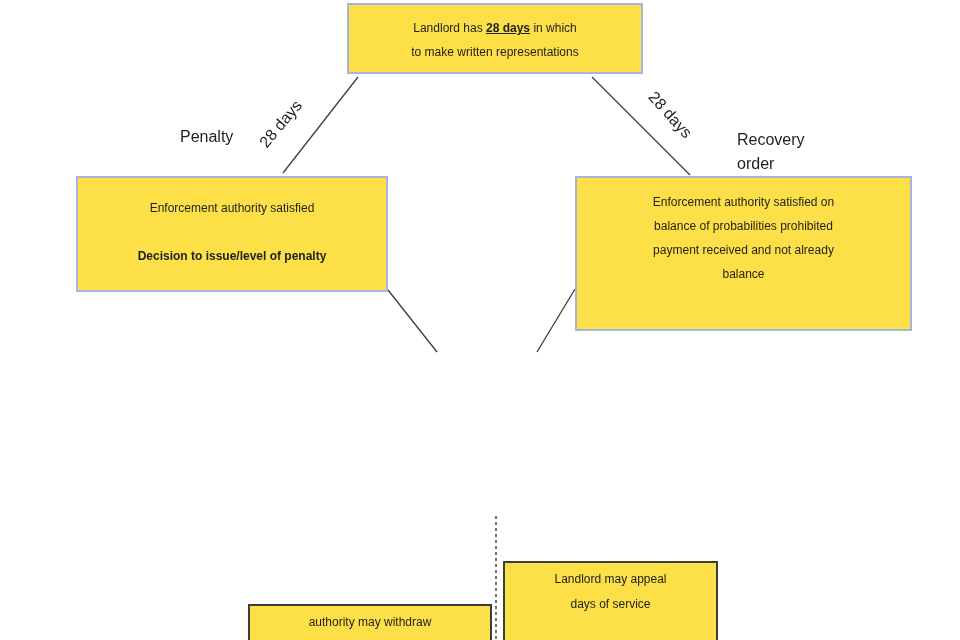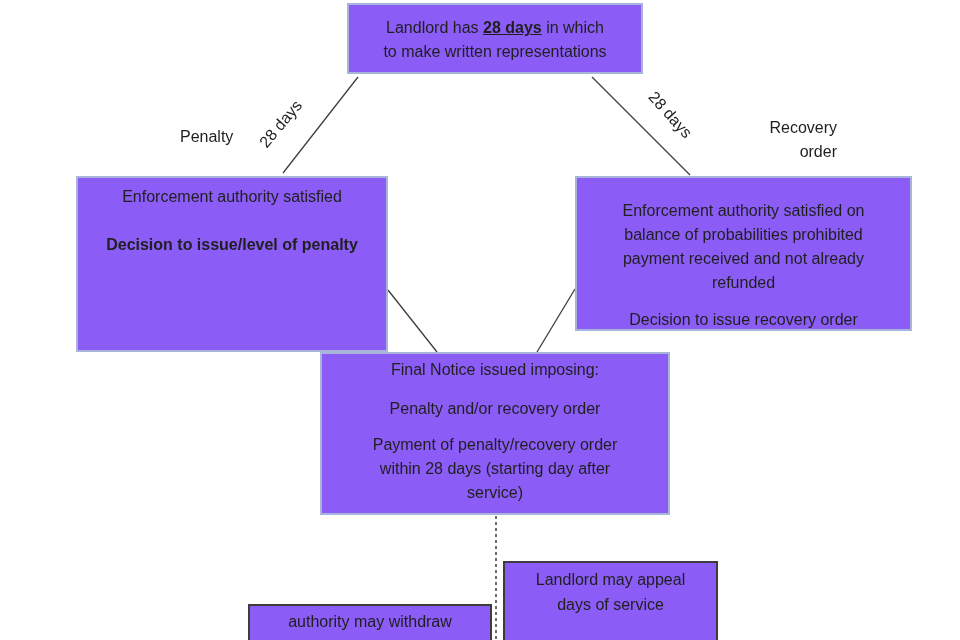--- a/index.html
+++ b/index.html
@@ -10,56 +10,56 @@
     background: #ffffff;
     font-family: "Liberation Sans", sans-serif;
     color: #1f1f1f;
   }
   #stage { position: absolute; inset: 0; width: 960px; height: 640px; }
   svg.lines { position: absolute; left: 0; top: 0; pointer-events: none; }
 
   .box {
     position: absolute;
     box-sizing: border-box;
-    background: #8b5cf6;
+    background: #fde047;
     text-align: center;
-    font-size: 16px;
+    font-size: 12px;
     line-height: 24px;
   }
   .box.blue  { border: 2px solid #a7b6d8; }
   .box.dark  { border: 2px solid #3d3d3d; }
 
   .para { margin: 0; }
 
   .edge-label {
     position: absolute;
     font-size: 16px;
     line-height: 24px;
     white-space: nowrap;
   }
   .rot-left  { transform: rotate(-50deg); transform-origin: center; }
   .rot-right { transform: rotate(48deg);  transform-origin: center; }
 
   .emph { font-weight: bold; text-decoration: underline; }
 
   
   #top-box        { left: 347px; top: 3px;   width: 296px; height: 71px;  padding-top: 11px; }
-  #left-box       { left: 76px;  top: 176px; width: 312px; height: 176px; padding-top: 7px; }
-  #right-box      { left: 575px; top: 176px; width: 337px; height: 155px; padding-top: 21px; }
+  #left-box       { left: 76px;  top: 176px; width: 312px; height: 116px; padding-top: 18px; }
+  #right-box      { left: 575px; top: 176px; width: 337px; height: 155px; padding-top: 12px; }
   #final-box      { left: 320px; top: 352px; width: 350px; height: 163px; padding-top: 4px; }
   #withdraw-box   { left: 248px; top: 604px; width: 244px; height: 64px;  padding-top: 4px; }
   #appeal-box     { left: 503px; top: 561px; width: 215px; height: 86px;  padding-top: 4px; line-height: 25px; }
 
   #left-box .para2  { margin-top: 24px; font-weight: bold; }
   #right-box .para2 { margin-top: 13px; }
   #final-box .para2 { margin-top: 15px; }
   #final-box .para3 { margin-top: 12px; }
 
   #penalty-label  { left: 180px; top: 125px; }
-  #recovery-label { left: 737px; top: 116px; width: 100px; text-align: right; white-space: normal; }
+  #recovery-label { left: 737px; top: 128px; width: 100px; text-align: left; white-space: normal; }
   #days-left      { left: 246px; top: 112px; width: 70px; text-align: center; }
   #days-right     { left: 635px; top: 103px; width: 70px; text-align: center; }
 </style>
 </head>
 <body>
 
 <div id="stage">
 
   <svg class="lines" width="960" height="640" viewBox="0 0 960 640">
     <line x1="358" y1="77" x2="283" y2="173" stroke="#3d3d3d" stroke-width="1.3"></line>
@@ -89,36 +89,24 @@
     <div class="para para2">
       <div>Decision to issue/level of penalty</div>
     </div>
   </div>
 
   <div class="box blue" id="right-box">
     <div class="para para1">
       <div>Enforcement authority satisfied on</div>
       <div>balance of probabilities prohibited</div>
       <div>payment received and not already</div>
-      <div>refunded</div>
-    </div>
-    <div class="para para2">
-      <div>Decision to issue recovery order</div>
+      <div>balance</div>
     </div>
   </div>
 
-  <div class="box blue" id="final-box">
-    <div class="para para1">Final Notice issued imposing:</div>
-    <div class="para para2">Penalty and/or recovery order</div>
-    <div class="para para3">
-      <div>Payment of penalty/recovery order</div>
-      <div>within 28 days (starting day after</div>
-      <div>service)</div>
-    </div>
-  </div>
 
   <div class="box dark" id="withdraw-box">
     <div>authority may withdraw</div>
   </div>
 
   <div class="box dark" id="appeal-box">
     <div>Landlord may appeal</div>
     <div>days of service</div>
   </div>
 

